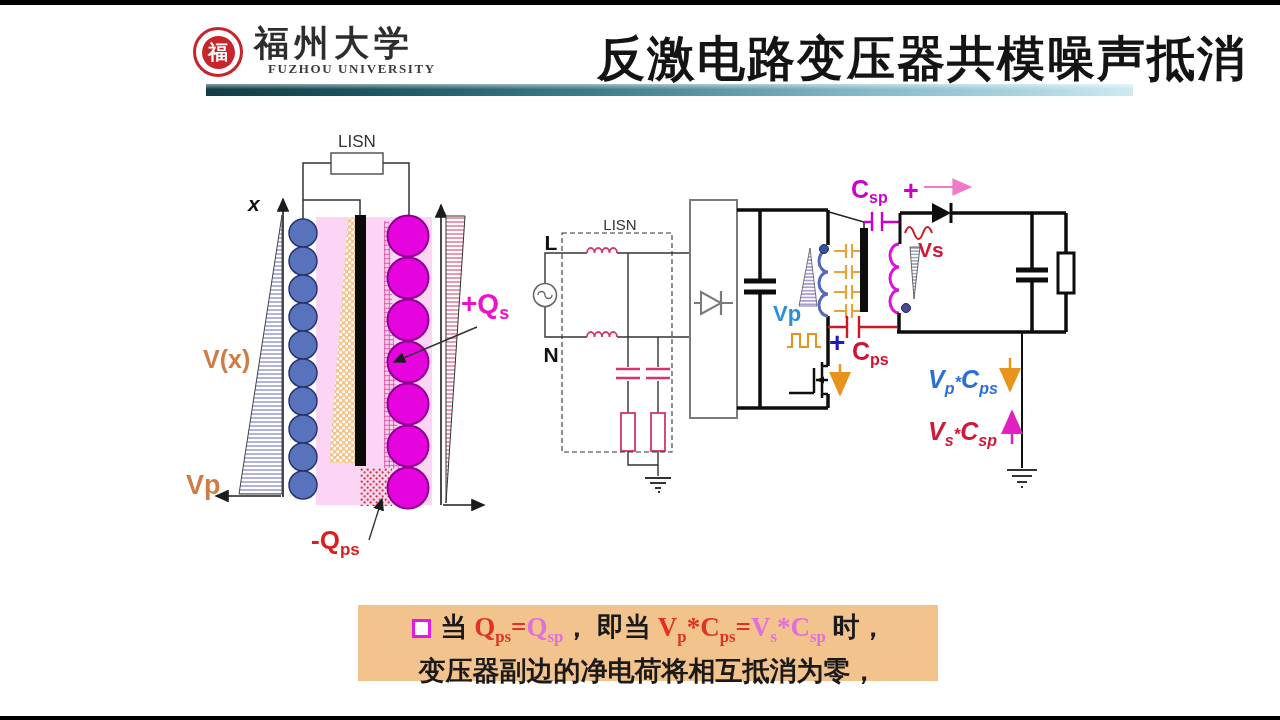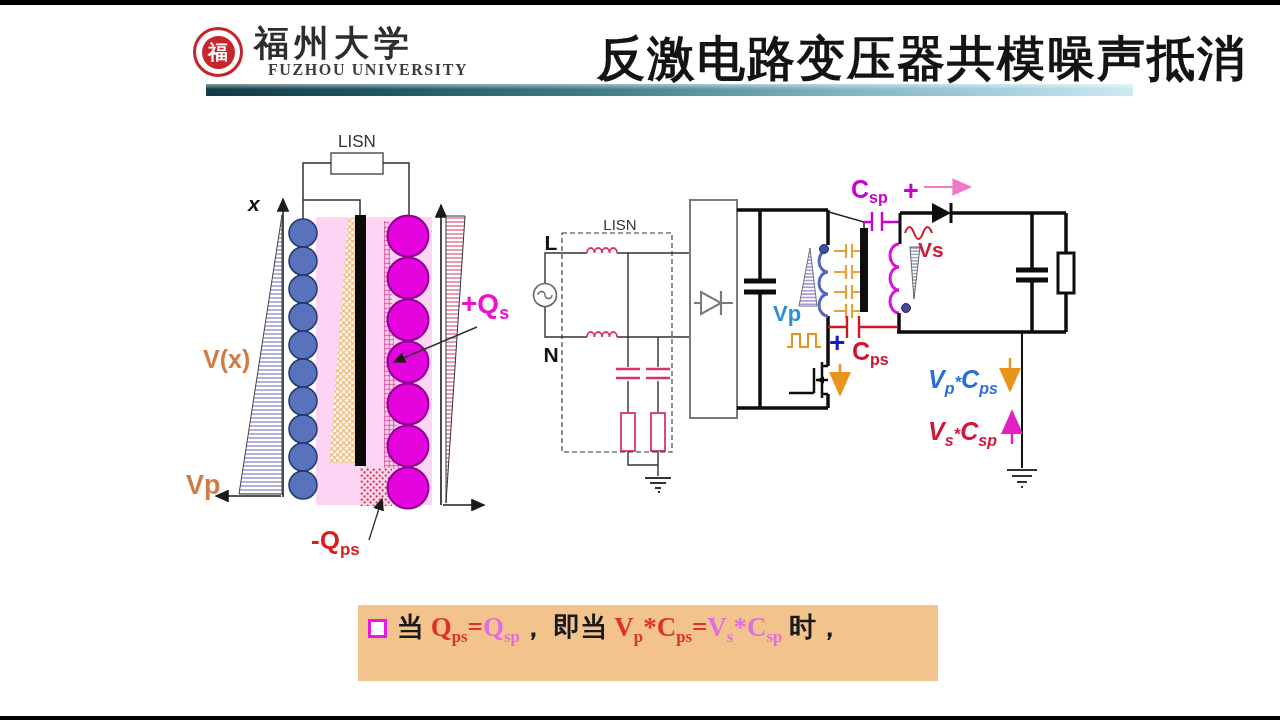--- a/index.html
+++ b/index.html
@@ -8,32 +8,32 @@
   .abs{position:absolute;}
   .edge-bar{left:0;width:1280px;background:#000;}
   
   .seal{left:193px;top:27px;width:50px;height:50px;border:3px solid #c8242c;border-radius:50%;
         background:#fff;display:flex;align-items:center;justify-content:center;box-sizing:border-box;}
   .seal-inner{width:33px;height:33px;border-radius:50%;background:#c8242c;color:#fff;
         display:flex;align-items:center;justify-content:center;font-size:20px;
         font-family:"Liberation Serif",serif;font-weight:bold;}
   .logo-cn{left:254px;top:20px;font-size:35px;font-weight:bold;color:#2d2d2d;
         font-family:"Liberation Serif",serif;letter-spacing:5px;}
-  .logo-en{left:268px;top:61px;font-size:16px;font-weight:bold;color:#3c3c3c;letter-spacing:1.6px;
+  .logo-en{left:268px;top:61px;font-size:13px;font-weight:bold;color:#3c3c3c;letter-spacing:1.6px;
         font-family:"Liberation Serif",serif;}
   .slide-title{left:597px;top:27px;font-size:48px;color:#141414;letter-spacing:2px;
         font-family:"Liberation Serif",serif;font-weight:600;white-space:nowrap;}
   .divider{left:206px;top:84px;width:927px;height:12px;
         background:linear-gradient(180deg,rgba(255,255,255,.5),rgba(255,255,255,0) 45%),
                    linear-gradient(90deg,#113b45 0%,#1d5560 18%,#3f7c8a 42%,#7fb3c2 68%,#abd3e0 88%,#cdeaf2 100%);}
   
   .note{left:358px;top:605px;width:580px;height:76px;background:#f3c38e;box-sizing:border-box;
         padding:5px 8px 0 8px;font-family:"Liberation Serif",serif;font-weight:bold;
         font-size:27px;color:#1a1a1a;line-height:34px;}
-  .note-line{white-space:pre-wrap;}
+  .note-line{white-space:pre-wrap;text-align:center;}
   .bullet{display:inline-block;width:13px;height:13px;border:3px solid #e518e5;
         margin:0 10px 2px 2px;vertical-align:middle;background:#fff;}
   .c-red{color:#df3222;}
   .c-orchid{color:#df6ede;}
   .note sub{font-size:0.62em;}
   svg text{font-family:"Liberation Sans",sans-serif;}
 </style>
 </head>
 <body>
 
@@ -249,13 +249,14 @@
   <path d="M840,364 V394" stroke="#e8941c" stroke-width="2.5" marker-end="url(#aOr)"></path>
 
   <text x="928" y="388" font-weight="bold" font-style="italic" fill="#2a6fd8"><tspan font-size="25">V</tspan><tspan dy="6" font-size="16">p</tspan><tspan dy="-6" font-size="17">*</tspan><tspan font-size="25">C</tspan><tspan dy="6" font-size="16">ps</tspan></text>
   <path d="M1010,358 V390" stroke="#e8941c" stroke-width="2.5" marker-end="url(#aOr)"></path>
   <text x="928" y="440" font-weight="bold" font-style="italic" fill="#d01838"><tspan font-size="25">V</tspan><tspan dy="6" font-size="16">s</tspan><tspan dy="-6" font-size="17">*</tspan><tspan font-size="25">C</tspan><tspan dy="6" font-size="16">sp</tspan></text>
   <path d="M1012,444 V412" stroke="#e020c0" stroke-width="2.5" marker-end="url(#aMg)"></path>
 </svg>
 
 <div class="abs note">
   <div class="note-line"><span class="bullet"></span><span>当 </span><span class="c-red"><span>Q</span><sub>ps</sub></span><span class="c-red">=</span><span class="c-orchid"><span>Q</span><sub>sp</sub></span><span>， 即当 </span><span class="c-red"><span>V</span><sub>p</sub><span>*</span><span>C</span><sub>ps</sub></span><span class="c-red">=</span><span class="c-orchid"><span>V</span><sub>s</sub><span>*</span><span>C</span><sub>sp</sub></span><span> 时，</span></div>
+  <div class="note-line">变压器副边的净电荷将相互抵消为零，</div>
 </div>
 
 </body></html>

